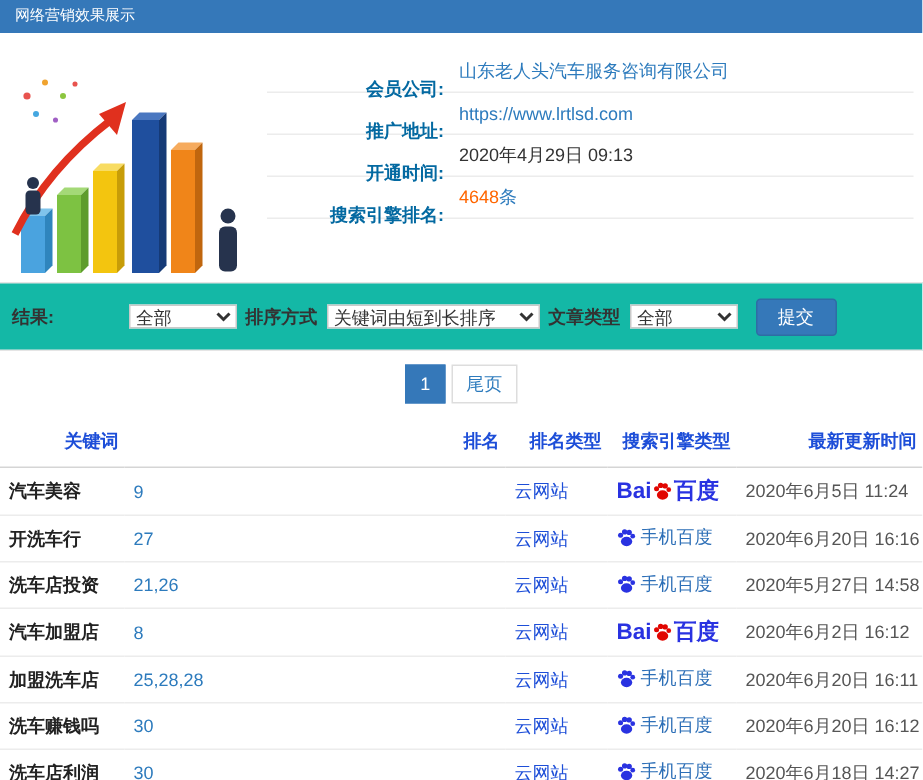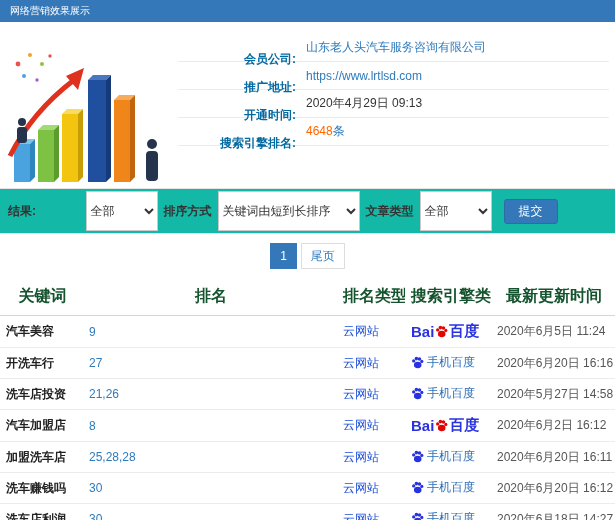--- a/index.html
+++ b/index.html
@@ -25,42 +25,42 @@
 
   .filter-bar {
     height: 46px; background: #14b8a6;
     border-top: 1px solid #e5e5e5; border-bottom: 1px solid #e5e5e5;
     display: flex; align-items: center; padding: 0 8px;
   }
   .section-label { font-weight: bold; color: #333; }
   .filter-controls { flex: 1; display: flex; align-items: center; justify-content: center; gap: 6px; }
   .filter-label { font-weight: bold; color: #333; }
   select.filter-select {
-    height: 40px; border: 1px solid #c9c9c9; background: #fff;
+    height: 16px; border: 1px solid #c9c9c9; background: #fff;
     font-size: 12px; font-family: inherit; color: #333;
   }
   .sel-engine { width: 72px; } .sel-sort { width: 142px; } .sel-type { width: 72px; }
   .submit-btn {
     height: 25px; padding: 0 14px; background: #3578b9; color: #fff;
     border: 1px solid #2e6da4; border-radius: 3px; font-size: 12px;
     margin-left: 6px; cursor: pointer; font-family: inherit;
   }
 
   .pagination { height: 44px; display: flex; align-items: center; justify-content: center; gap: 4px; }
   .page-btn {
     min-width: 26px; height: 26px; line-height: 24px; text-align: center;
     border: 1px solid #ddd; background: #fff; color: #2d7bbd; padding: 0 9px;
     text-decoration: none; font-size: 12px; display: inline-block;
   }
   .page-btn.active { background: #3578b9; border-color: #3578b9; color: #fff; }
 
   .results-table { width: 615px; border-collapse: collapse; table-layout: fixed; }
   .results-table th {
-    font-weight: bold; text-align: center; color: #14532d;
-    padding: 8px 4px 8px 6px; border-bottom: 1px solid #d5d5d5; font-size: 16px;
+    font-weight: bold; text-align: right; color: #1d4ed8;
+    padding: 8px 4px 8px 6px; border-bottom: 1px solid #d5d5d5; font-size: 12px;
     white-space: nowrap; overflow: hidden;
   }
   .results-table td {
     padding: 6px 4px 6px 6px; border-bottom: 1px solid #ececec;
     font-size: 12px; white-space: nowrap; overflow: hidden;
   }
   .td-keyword { font-weight: bold; color: #222; }
   .td-rank { color: #2d7bbd; }
   .td-ranktype { color: #1d4ed8; }
   .td-time { color: #555; }

